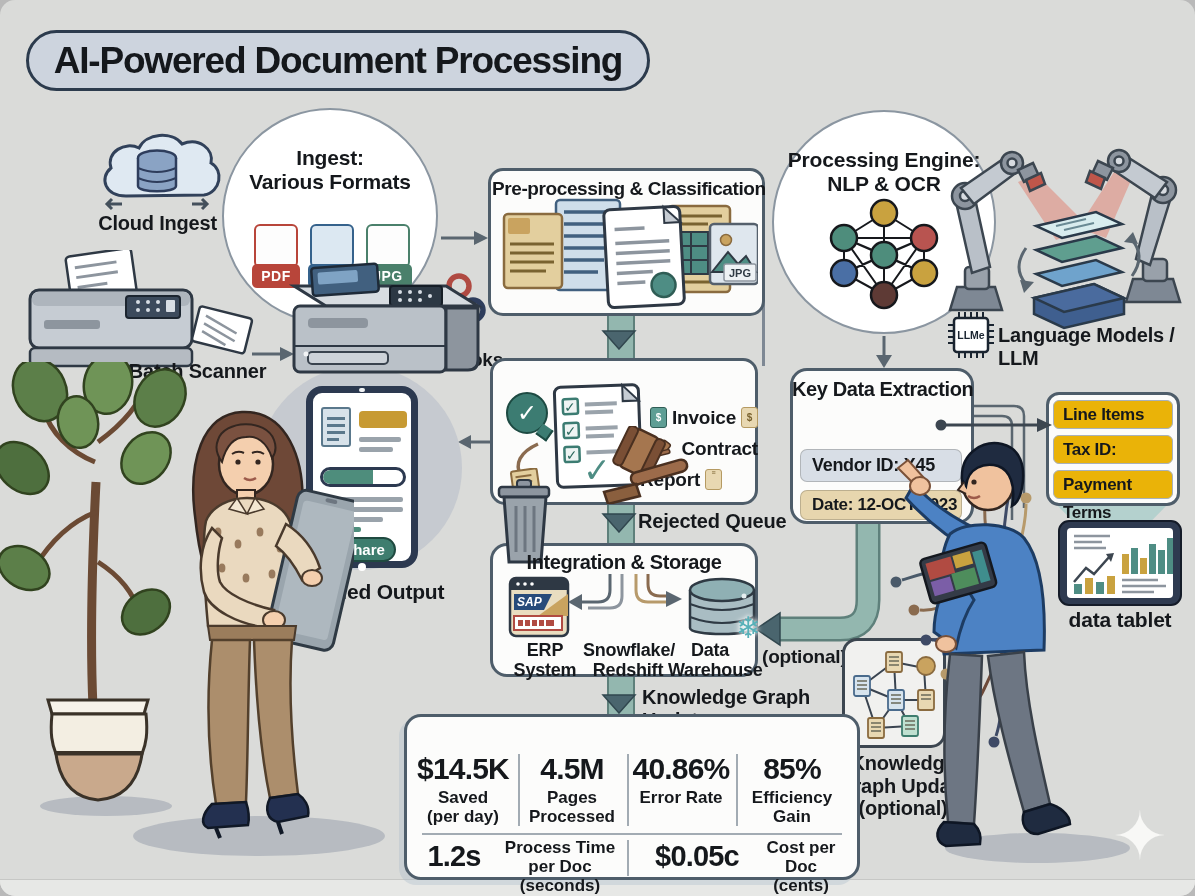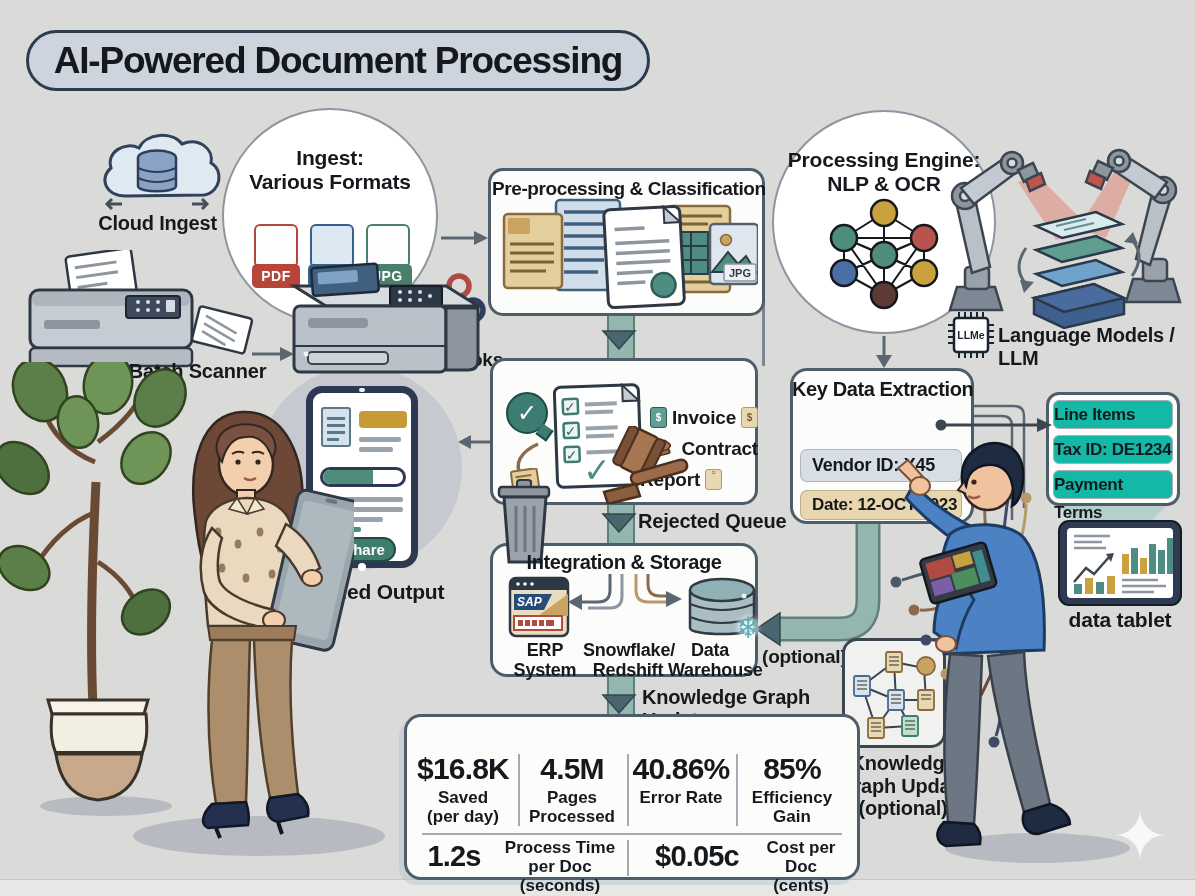--- a/index.html
+++ b/index.html
@@ -1,28 +1,28 @@
 <!DOCTYPE html>
 <html><head>
 <meta charset="utf-8">
 <style>
   html,body{margin:0;padding:0;background:#b9b9b9;}
   #stage{position:relative;width:1195px;height:896px;background:#dadbd9;overflow:hidden;
-         font-family:"Liberation Sans","DejaVu Sans",sans-serif;color:#15181c;}
+         font-family:"Liberation Sans","DejaVu Sans",sans-serif;color:#15181c;border-radius:15px;}
   .abs{position:absolute;}
   .lbl{font-weight:700;color:#15181c;text-align:center;white-space:pre-line;line-height:1.13;letter-spacing:-0.2px;}
   .box{position:absolute;background:#fcfcfb;border:3px solid #4e5d6a;border-radius:15px;box-sizing:border-box;z-index:3;}
   .circle{position:absolute;background:#ffffff;border:2.5px solid #8b96a1;border-radius:50%;box-sizing:border-box;z-index:2;}
   .boxtitle{font-weight:800;font-size:20px;text-align:center;white-space:nowrap;letter-spacing:-0.4px;}
   .pill{position:absolute;box-sizing:border-box;border-radius:7px;font-weight:700;font-size:18px;
         padding-left:11px;letter-spacing:-0.3px;border:1.5px solid rgba(60,60,50,.25);}
   .pill.tan{background:#e7d6ae;}
   .pill.gray{background:#d8dee6;}
-  .xpill{position:absolute;box-sizing:border-box;border-radius:6px;background:#14b8a6;border:1.5px solid #a8b1bb;
-         font-weight:700;font-size:17px;line-height:28px;letter-spacing:-0.3px;}
+  .xpill{position:absolute;box-sizing:border-box;border-radius:6px;background:#eab308;border:1.5px solid #a8b1bb;
+         font-weight:700;font-size:17px;line-height:28px;padding-left:9px;letter-spacing:-0.3px;}
   .pipe-v{position:absolute;background:#93b7af;border-left:2px solid #5e807b;border-right:2px solid #5e807b;z-index:1;}
   .vdiv{position:absolute;width:2px;background:#a2abb3;}
   .statval{position:absolute;font-weight:800;font-size:30px;text-align:center;letter-spacing:-0.8px;}
   .statlbl{position:absolute;font-weight:700;font-size:17px;text-align:center;white-space:pre-line;line-height:1.12;}
   .fmt{position:relative;width:48px;height:64px;}
   .fmt .page{position:absolute;top:0;left:2px;width:44px;height:44px;border-radius:6px;box-sizing:border-box;}
   .fmt .band{position:absolute;bottom:0;left:0;width:48px;height:24px;border-radius:5px;color:#fff;
              font-weight:800;font-size:14px;text-align:center;line-height:24px;letter-spacing:.5px;}
   .minidoc{display:inline-block;width:17px;height:21px;border-radius:3px;box-sizing:border-box;
            font-size:10px;font-weight:800;text-align:center;line-height:20px;}
@@ -420,21 +420,21 @@
     </g>
     <g stroke="#6a6a5a" stroke-width="1.4">
         <path d="M43 15 H53 M43 19 H53 M43 23 H53 M11 39 H21 M11 43 H21 M11 47 H21 M45 53 H55 M45 57 H55 M45 61 H55 M75 53 H85 M75 57 H85 M25 81 H35 M25 85 H35 M25 89 H35 M59 79 H69 M59 83 H69 M59 87 H69"></path>
       </g>
   </svg>
   <div class="abs lbl" style="left:832px;top:752px;width:142px;font-size:20px;z-index:3;">Knowledge
 Graph Update
 (optional)</div>
 
   <div class="box" style="left:404px;top:714px;width:456px;height:166px;border-radius:17px;box-shadow:-5px 5px 0 rgba(170,185,200,.35);"></div>
-  <div class="statval" style="left:413px;top:752px;width:100px;z-index:4;">$16.8K</div>
+  <div class="statval" style="left:413px;top:752px;width:100px;z-index:4;">$14.5K</div>
   <div class="statlbl" style="left:413px;top:788px;width:100px;z-index:4;">Saved
 (per day)</div>
   <div class="statval" style="left:522px;top:752px;width:100px;z-index:4;">4.5M</div>
   <div class="statlbl" style="left:522px;top:788px;width:100px;z-index:4;">Pages
 Processed</div>
   <div class="statval" style="left:631px;top:752px;width:100px;z-index:4;">40.86%</div>
   <div class="statlbl" style="left:631px;top:788px;width:100px;z-index:4;">Error Rate</div>
   <div class="statval" style="left:742px;top:752px;width:100px;z-index:4;">85%</div>
   <div class="statlbl" style="left:742px;top:788px;width:100px;z-index:4;">Efficiency
 Gain</div>

